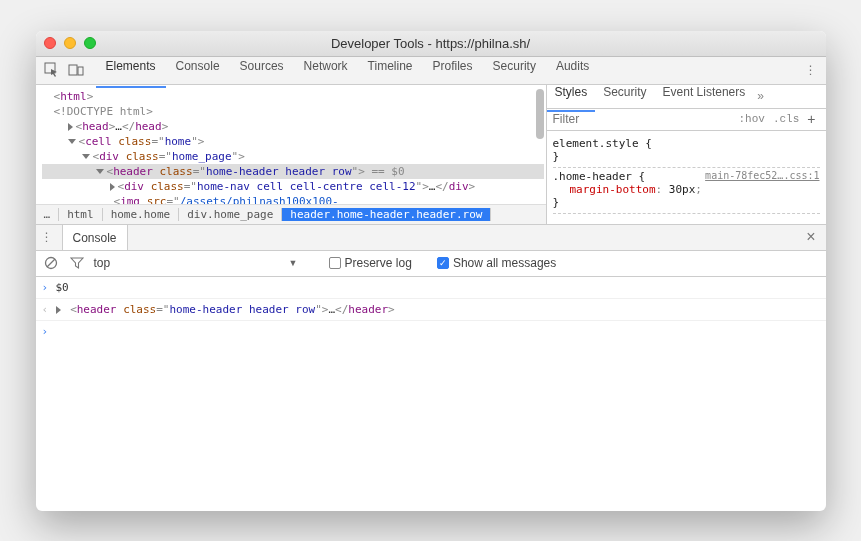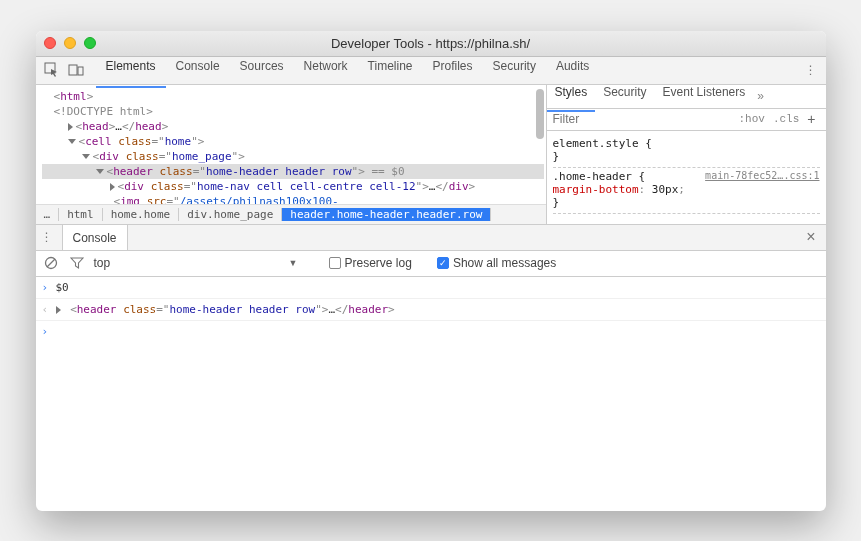--- a/index.html
+++ b/index.html
@@ -129,21 +129,21 @@
   padding:0 6px;
   font-family: -apple-system, Arial, sans-serif;
 }
 .filter-row input { border:none; flex:1; font-size:12px; outline:none; color:#888; }
 .filter-btn { color:#888; padding:0 4px; cursor:pointer; font-family: Liberation Mono, monospace;}
 .filter-plus { color:#666; padding:0 4px; font-size:14px; cursor:pointer;}
 .rules { padding:4px 6px; }
 .rule { border-bottom: 1px dashed #ccc; padding:2px 0 4px;}
 .selector { color:#222; }
 .brace { color:#222; }
-.prop { color:#c80000; margin-left:0;}
+.prop { color:#c80000; margin-left:17px;}
 .pval { color:#222; }
 .srclink { float:right; color:#888; text-decoration: underline; font-size:10px;}
 .scroll-v {
   position:absolute;
   top:4px; right:2px;
   width:8px; height:50px;
   background: rgba(0,0,0,0.25);
   border-radius:4px;
 }
 

